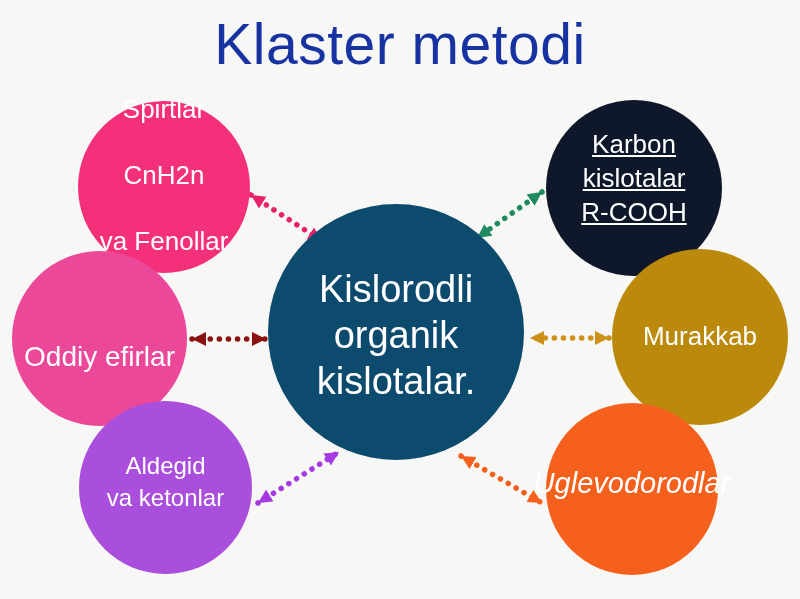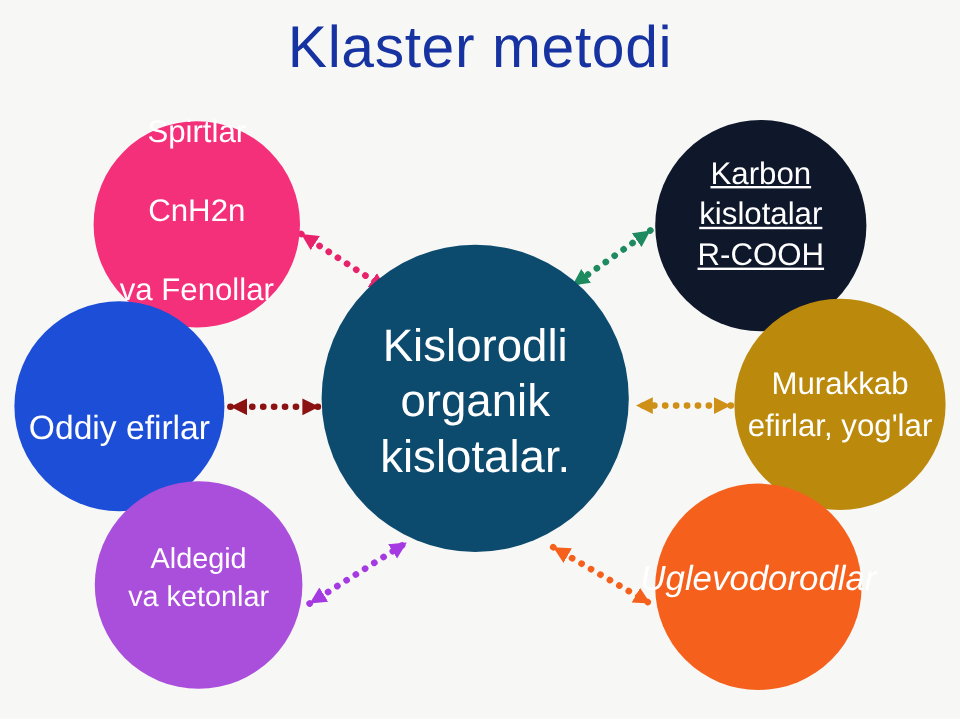--- a/index.html
+++ b/index.html
@@ -11,21 +11,21 @@
     position: relative;
     width: 800px;
     height: 599px;
     overflow: hidden;
     background: #F7F7F5;
   }
   .title {
     position: absolute;
     left: 0; right: 0; top: 12px;
     text-align: center;
-    font-size: 49px;
+    font-size: 57px;
     line-height: 1.15;
     letter-spacing: 0.5px;
   }
   .overlay {
     position: absolute;
     left: 0; top: 0;
     width: 800px; height: 599px;
     pointer-events: none;
   }
   .conn {
@@ -106,27 +106,26 @@
     <div>CnH2n</div>
     <div>va Fenollar</div>
   </div>
 
   <div class="circle c-karbon" style="background: #0f172a; text-decoration: underline;">
     <div>Karbon</div>
     <div>kislotalar</div>
     <div>R-COOH</div>
   </div>
 
-  <div class="circle c-oddiy" style="background: #1d4ed8;">
+  <div class="circle c-oddiy" style="background: #ec4899;">
     <div>Oddiy efirlar</div>
   </div>
 
   <div class="circle c-murakkab" style="background: rgb(187, 138, 13);">
     <div>Murakkab</div>
-    <div>efirlar, yog'lar</div>
   </div>
 
   <div class="circle c-aldegid" style="background: rgb(170, 78, 220);">
     <div>Aldegid</div>
     <div>va ketonlar</div>
   </div>
 
   <div class="circle c-uglevodor" style="background: rgb(245, 97, 28); font-style: italic;">
     <div>Uglevodorodlar</div>
   </div>

